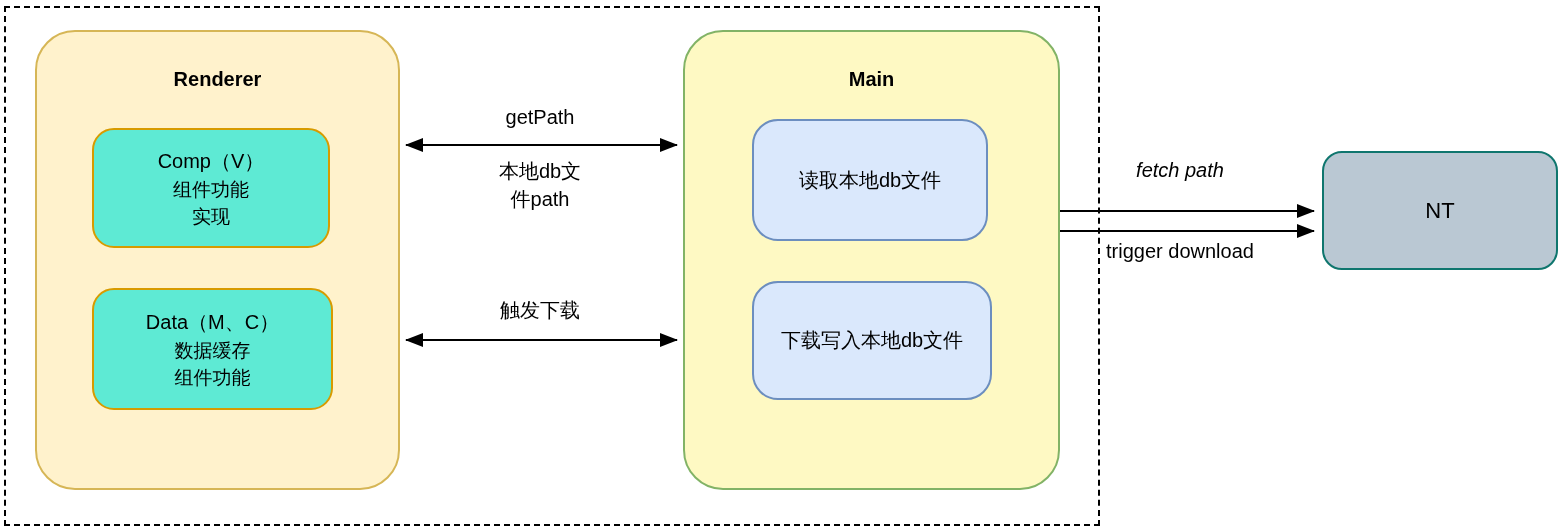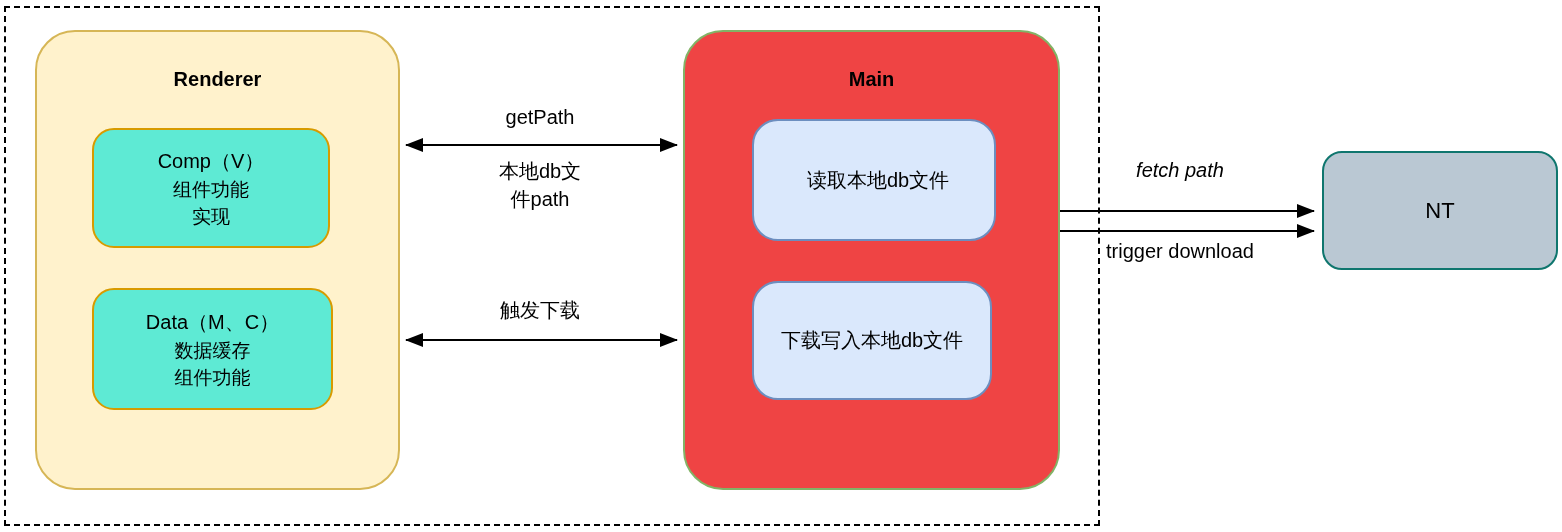--- a/index.html
+++ b/index.html
@@ -24,21 +24,21 @@
   }
   .group.renderer {
     left: 35px; top: 30px;
     width: 361px; height: 456px;
     background: #FFF2CC;
     border: 2px solid #D6B656;
   }
   .group.main-group {
     left: 683px; top: 30px;
     width: 373px; height: 456px;
-    background: #ef4444;
+    background: #fef9c3;
     border: 2px solid #82B366;
   }
   .group-title {
     position: absolute;
     top: 36px; left: 0;
     width: 100%;
     text-align: center;
     font-size: 20px;
     font-weight: bold;
   }
@@ -62,21 +62,21 @@
     border-radius: 22px;
   }
   .subbox.comp  { left: 55px; top: 96px;  width: 234px; height: 116px; }
   .subbox.data  { left: 55px; top: 256px; width: 237px; height: 118px; }
   .subbox.blue {
     background: #DAE8FC;
     border: 2px solid #6C8EBF;
     border-radius: 26px;
     font-size: 20px;
   }
-  .subbox.read  { left: 67px; top: 87px;  width: 232px; height: 118px; padding-left: 8px; }
+  .subbox.read  { left: 67px; top: 87px;  width: 232px; height: 118px; }
   .subbox.write { left: 67px; top: 249px; width: 236px; height: 115px; }
   .nt-box {
     position: absolute;
     left: 1322px; top: 151px;
     width: 232px; height: 115px;
     background: #BAC8D3;
     border: 2px solid #0f766e;
     border-radius: 20px;
     display: flex;
     align-items: center;

